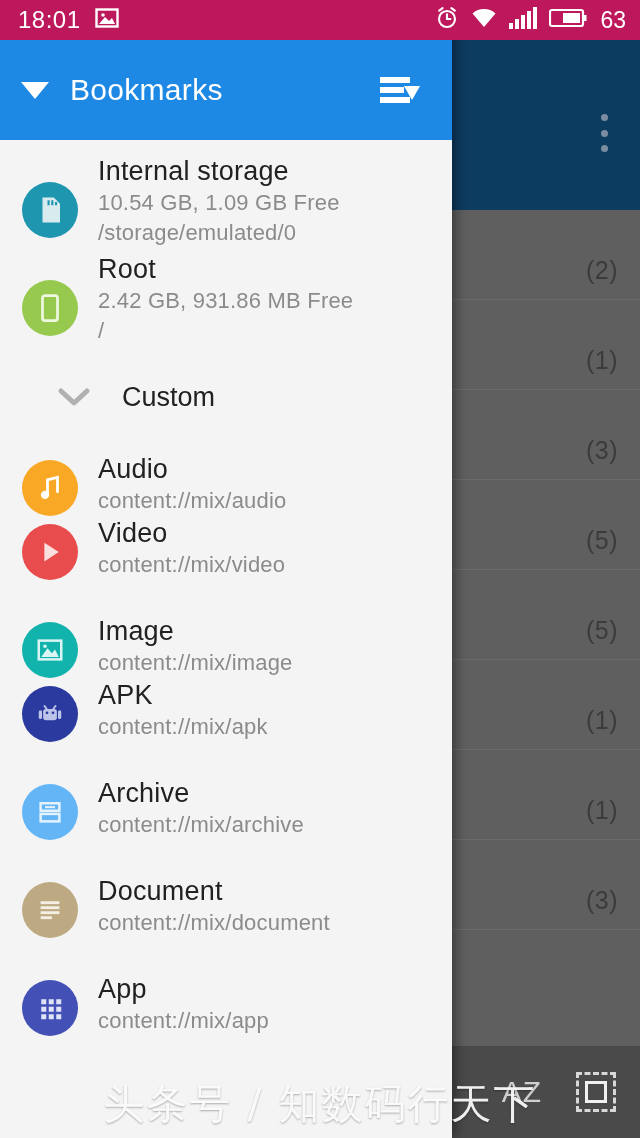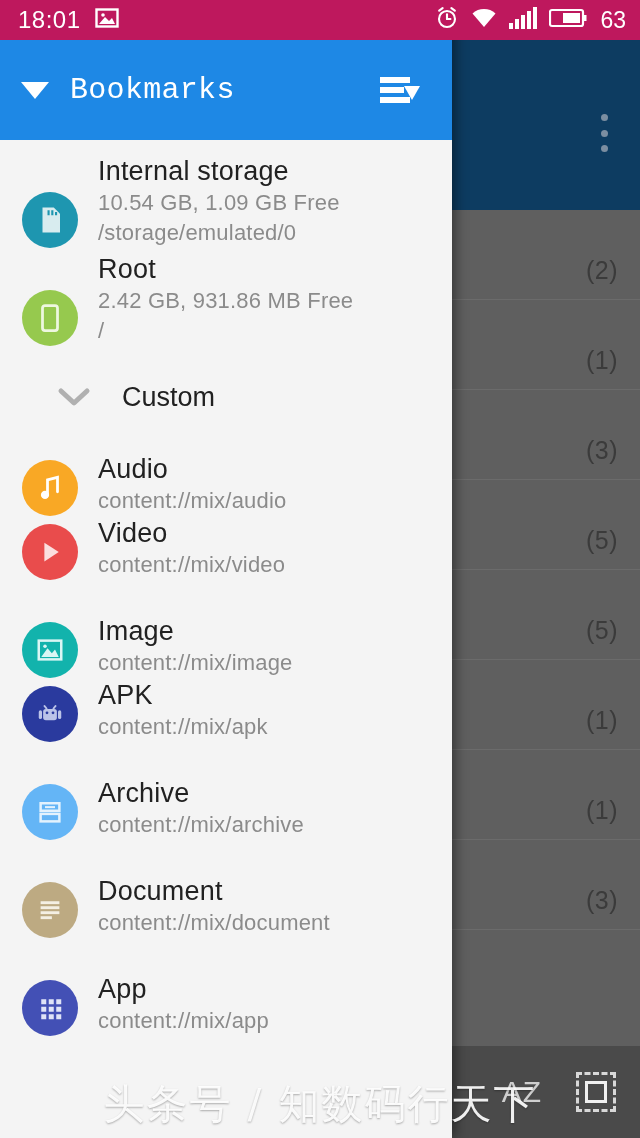--- a/index.html
+++ b/index.html
@@ -99,41 +99,40 @@
     z-index: 30;
     box-shadow: 3px 0 12px rgba(0,0,0,.45);
     overflow: hidden;
   }
   #drawer-header {
     position: relative;
     height: 140px;
     background: #1e88e5;
     display: flex; align-items: center;
     padding: 40px 0 0 0;
-    font-family: Liberation Mono, monospace;
   }
   #drawer-caret {
     width: 70px; display: flex; align-items: center; justify-content: center;
     padding-top: 2px;
   }
   #drawer-title {
     font-size: 30px; color: #ffffff; letter-spacing: .3px;
   }
   #drawer-sort {
     margin-left: auto; margin-right: 30px;
     width: 44px; height: 44px;
     display: flex; align-items: center; justify-content: center;
   }
   #drawer-list {
     position: relative;
     height: 998px;
   }
 
   .d-item {
-    display: flex; align-items: flex-end;
+    display: flex; align-items: center;
     padding: 0 0 0 22px;
     position: relative;
   }
   .d-icon {
     flex: 0 0 auto;
     width: 56px; height: 56px; border-radius: 50%;
     display: flex; align-items: center; justify-content: center;
     margin-right: 20px;
   }
   .d-text { padding-top: 0; }

